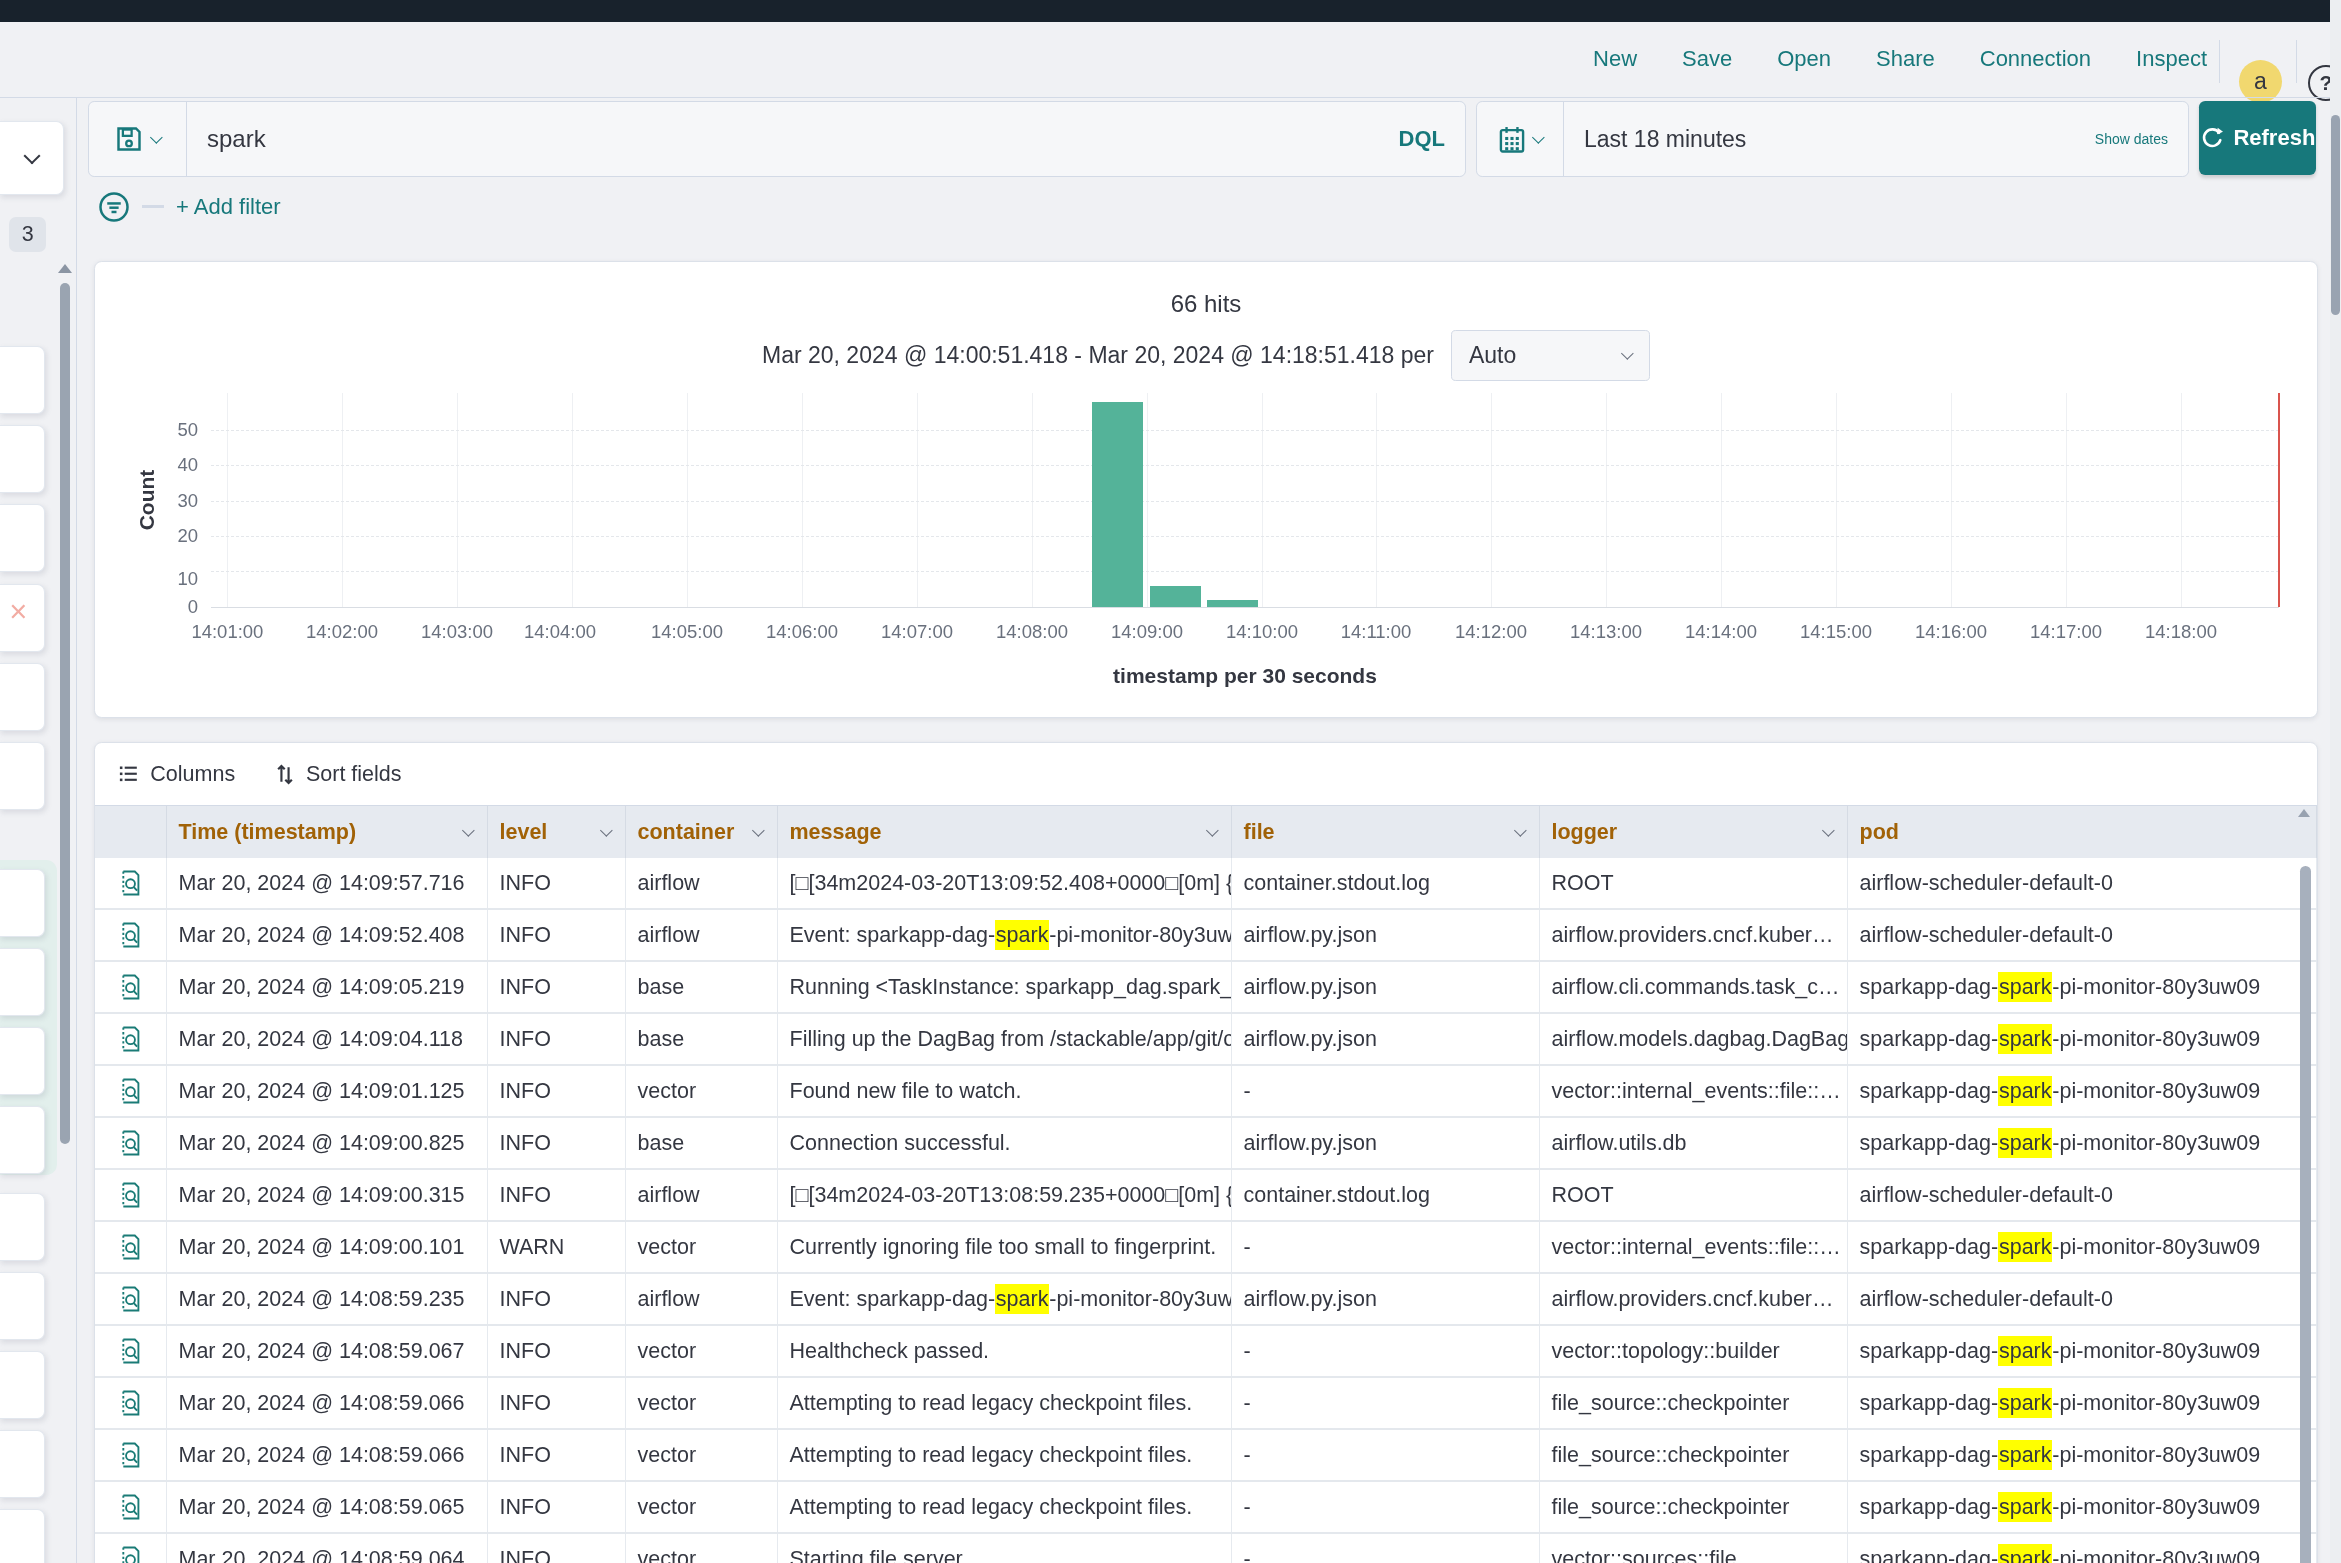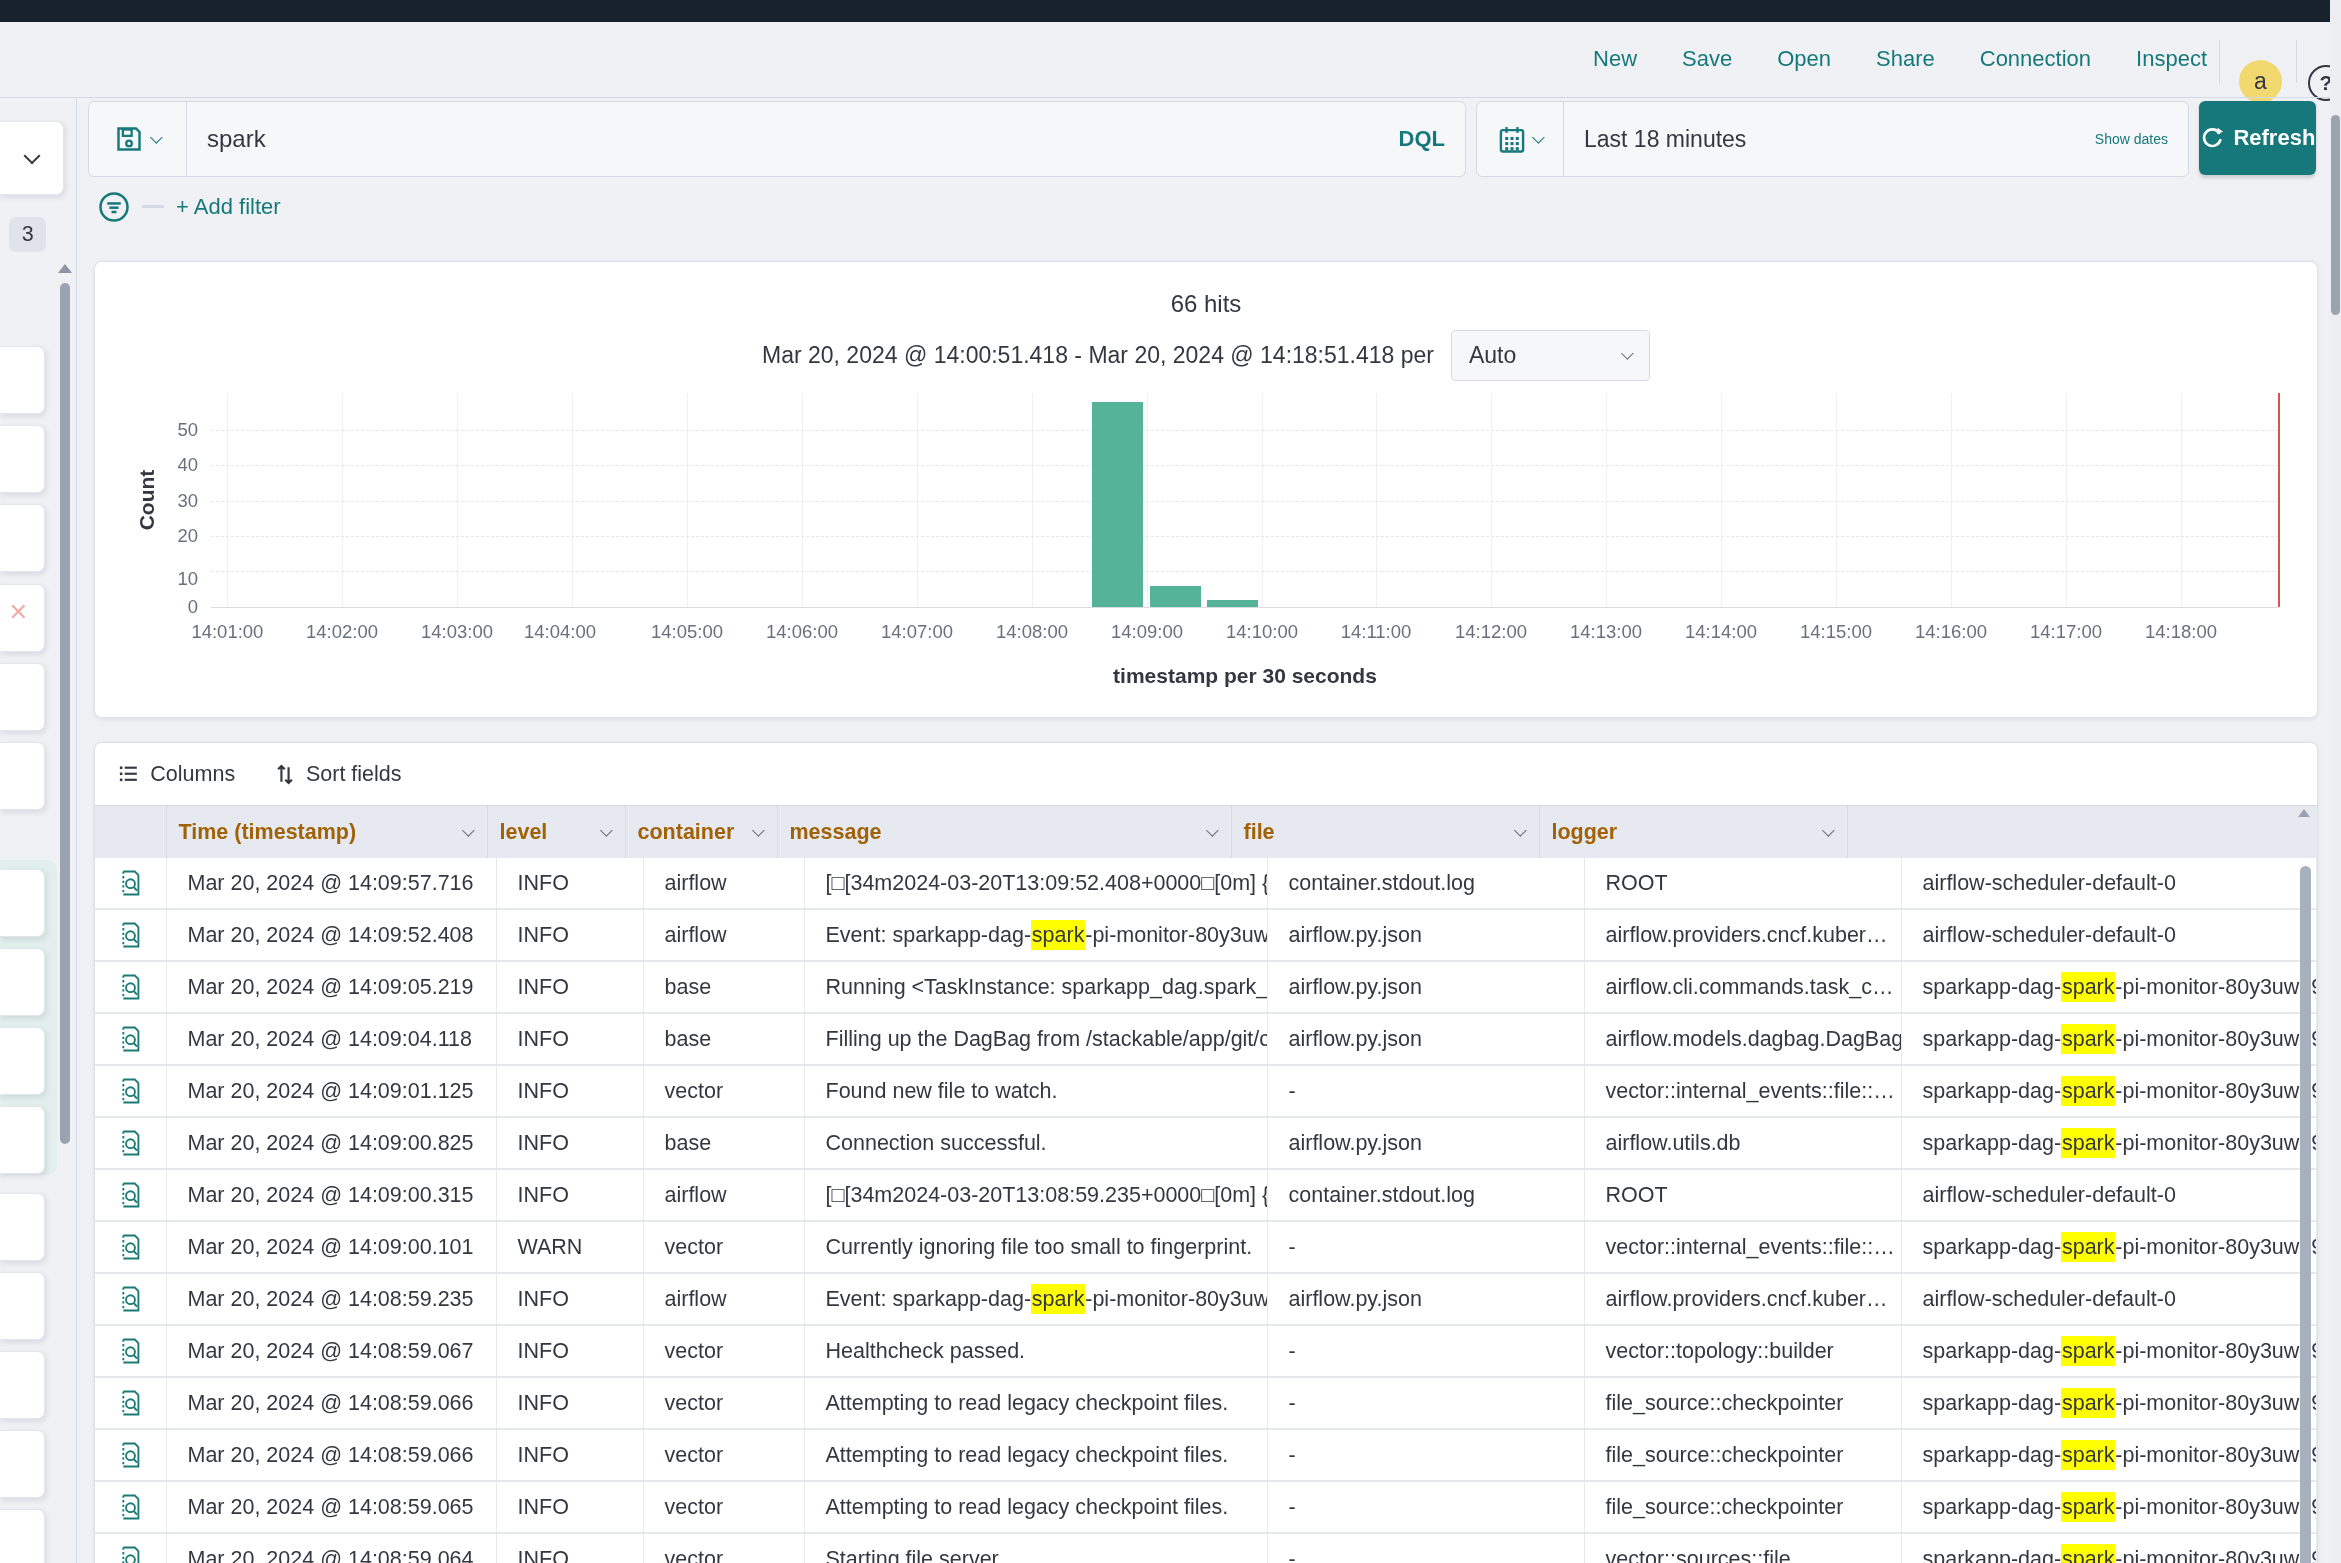--- a/index.html
+++ b/index.html
@@ -83,21 +83,21 @@
   
   #table-toolbar{position:absolute;left:0;top:0;width:100%;height:62px;display:flex;align-items:center;gap:40px;padding-left:23px;box-sizing:border-box;}
   .tb-btn{display:flex;align-items:center;gap:10.8px;font-size:21.5px;color:#343741;cursor:pointer;}
   .tgrid{display:grid;grid-template-columns:72px 321px 138px 152px 454px 308px 308px auto;}
   #thead{position:absolute;left:0;top:62px;width:100%;background:#E6EAF0;border-top:0.8px solid #D3DAE6;border-bottom:0.8px solid #CBD3DE;box-sizing:border-box;}
   .th{display:flex;align-items:center;justify-content:space-between;height:52px;padding:0 14px 0 11.5px;
     font-size:21.5px;font-weight:700;color:#a16207;border-right:0.8px solid #D5DBE4;box-sizing:border-box;cursor:pointer;}
   .th .chev{color:#69707D;}
   .th.icon-col{border-right:0.8px solid #D5DBE4;}
   #tbody{position:absolute;left:0;top:115px;width:100%;}
-  .trow{border-bottom:2.3px solid #E4E8ED;background:#fff;gap:9px;}
+  .trow{border-bottom:2.3px solid #E4E8ED;background:#fff;}
   .td{display:flex;align-items:center;height:50px;padding-left:11.5px;font-size:21.5px;color:#343741;
     border-right:0.8px solid #E6EAEF;box-sizing:border-box;white-space:nowrap;overflow:hidden;}
   .td.icon-cell{justify-content:center;padding-left:0;cursor:pointer;}
   mark{background:var(--hl);color:inherit;padding:2.3px 0.8px;}
   
   .tbl-scroll{position:absolute;right:6.2px;top:123px;width:10.8px;height:723px;background:#A7B0BD;border-radius:5.4px;}
   .tbl-scroll-arrow{position:absolute;right:7px;top:66px;width:0;height:0;border-left:6.2px solid transparent;border-right:6.2px solid transparent;border-bottom:8.5px solid #98A2B0;}
   .win-scroll-track{position:absolute;left:2330px;top:0;width:12.3px;height:1564px;background:#ECEEF1;}
   .win-scroll-thumb{position:absolute;left:2331px;top:115px;width:9.2px;height:200px;background:#99A3B1;border-radius:4.6px;}
   svg{display:block;}
@@ -321,20 +321,23 @@
         <span class="chev small"></span>
       </div>
       <div class="th">
         <span>file</span>
         <span class="chev small"></span>
       </div>
       <div class="th">
         <span>logger</span>
         <span class="chev small"></span>
       </div>
+      <div class="th">
+        <span>pod</span>
+      </div>
     </div>
   <div id="tbody">
       <div class="trow tgrid">
         <div class="td icon-cell">
           <svg width="23" height="28" viewBox="0 0 16 19">
             <path d="M3 1.5 h8 l2.5 2.5 v13.5 h-10.5" fill="none" stroke="#1A7B76" stroke-width="1.3"></path>
             <path d="M3 1.5 v16" stroke="#1A7B76" stroke-width="1.3" stroke-dasharray="1.6 1.6"></path>
             <circle cx="8" cy="10" r="3.1" fill="none" stroke="#1A7B76" stroke-width="1.3"></circle>
             <line x1="10.3" y1="12.4" x2="12.6" y2="14.8" stroke="#1A7B76" stroke-width="1.4"></line>
           </svg>

